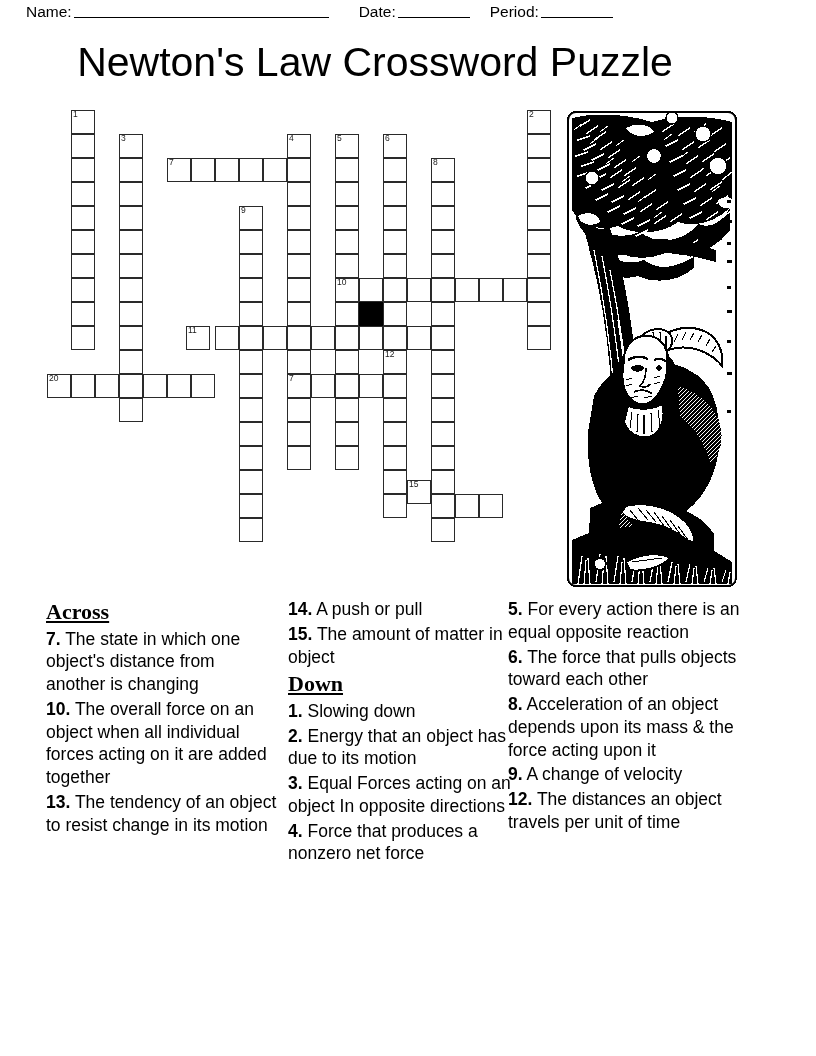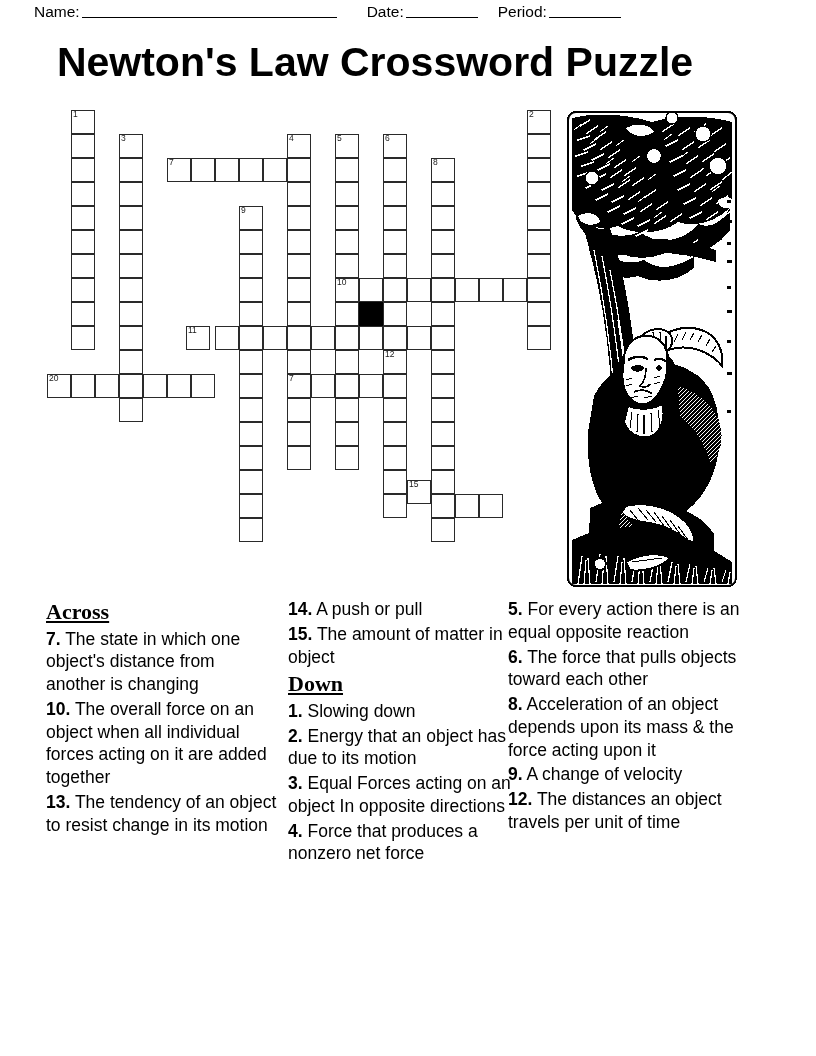--- a/index.html
+++ b/index.html
@@ -21,33 +21,33 @@
     padding-top:3px;
     box-sizing:border-box;
   }
   .hdr .lbl{white-space:pre;}
   .rule{
     display:inline-block;
     border-bottom:1.5px solid #000;
     height:14px;
     margin:0 2px;
   }
-  .hdr-name{margin-left:34px;text-align:center;}
+  .hdr-name{margin-left:26px;text-align:center;}
   .rule-name{width:255px;}
   .hdr-date{margin-left:28px;}
   .rule-date{width:72px;}
   .hdr-period{margin-left:18px;}
   .rule-period{width:72px;}
 
   
   .title{
     position:absolute;left:0;top:40px;width:750px;
     text-align:center;
     font-size:41px;
-    font-weight:700;
+    font-weight:400;
     letter-spacing:0px;
     line-height:1.1;
     white-space:nowrap;
   }
 
   
   #grid{
     position:absolute;left:0;top:0;width:560px;height:560px;
   }
   .cell{

